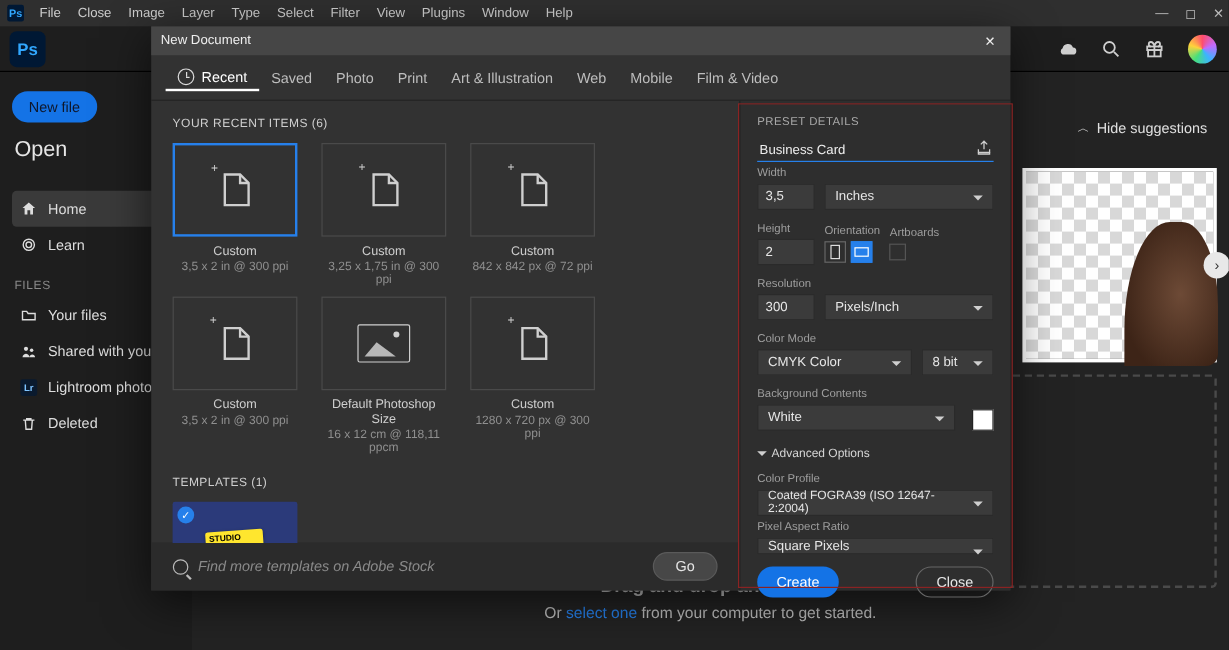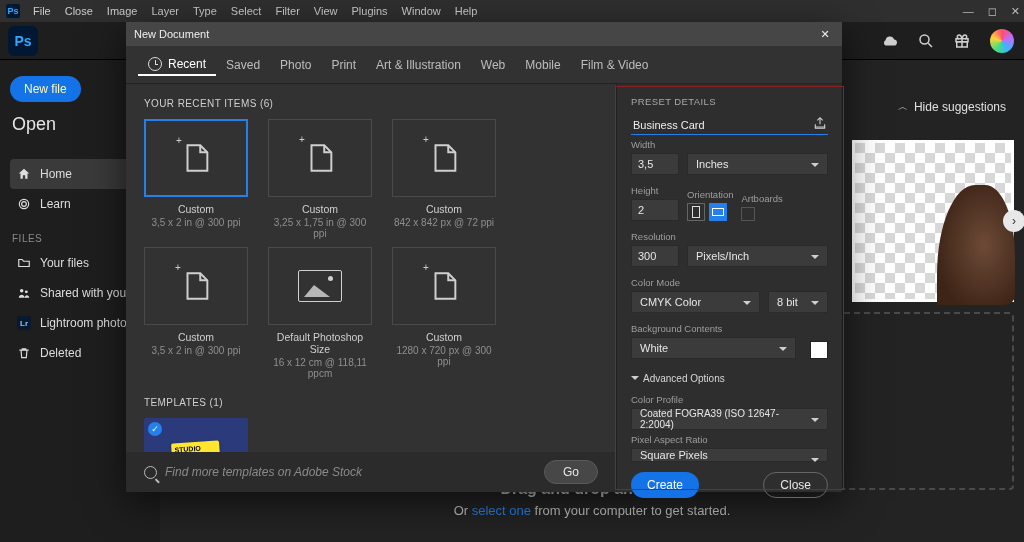--- a/index.html
+++ b/index.html
@@ -33,21 +33,21 @@
 
   
   .apptoolbar{height:38px;background:var(--bg-app);display:flex;align-items:center;border-bottom:1px solid #000}
   .ps-logo{width:30px;height:30px;margin:3px 8px;background:#001834;color:#31a8ff;font-weight:700;font-size:14px;display:flex;align-items:center;justify-content:center;border-radius:6px}
   .apptoolbar .spacer{flex:1}
   .apptoolbar .tool-icon{width:20px;height:20px;margin:0 8px;color:#ccc;display:flex;align-items:center;justify-content:center}
   .apptoolbar .avatar{width:24px;height:24px;border-radius:50%;background:conic-gradient(#ff4d6d,#c06cff,#3bb4ff,#48e07a,#ffd23b,#ff4d6d);margin:0 10px}
 
   
   .leftrail{position:absolute;left:0;top:60px;bottom:0;width:160px;background:var(--bg-app);padding:8px 10px;color:#e6e6e6}
-  .btn-newfile{background:var(--blue);color:#fef9c3;border:none;border-radius:14px;padding:6px 14px;font-size:12px;margin:8px 0 6px 0;cursor:pointer}
+  .btn-newfile{background:var(--blue);color:#0f172a;border:none;border-radius:14px;padding:6px 14px;font-size:12px;margin:8px 0 6px 0;cursor:pointer}
   .rail-open{padding:6px 2px;font-size:18px}
   .rail-sep{height:18px}
   .rail-item{display:flex;align-items:center;gap:8px;padding:7px 6px;border-radius:4px;font-size:12px;color:#ddd}
   .rail-item.active{background:#3a3a3a}
   .rail-head{font-size:10px;letter-spacing:.5px;color:#8a8a8a;margin:14px 2px 4px 2px}
   .ri-icon{width:16px;height:16px;display:flex;align-items:center;justify-content:center;color:#ddd}
 
   
   .mainbg{position:absolute;left:160px;right:0;top:60px;bottom:0;background:var(--bg-main)}
   .drag-text{position:absolute;left:50%;transform:translateX(-50%);bottom:22px;color:#bfbfbf;font-size:13px;text-align:center;line-height:1.5}
@@ -392,21 +392,21 @@
         </div>
 
         <span class="field-lbl">Width</span>
         <div class="field-row">
           <input class="txt-in" style="width: 48px;" value="3,5">
           <div class="sel" style="flex:1">
               <span>Inches</span>
             </div>
         </div>
 
-        <div class="field-row" style="align-items:flex-end;">
+        <div class="field-row" style="align-items:center;">
           <div>
             <span class="field-lbl">Height</span>
             <input class="txt-in" style="width: 48px;" value="2">
           </div>
           <div>
             <span class="field-lbl">Orientation</span>
             <div class="orient">
               <div class="o">
                   <div class="pg"></div>
                 </div>

